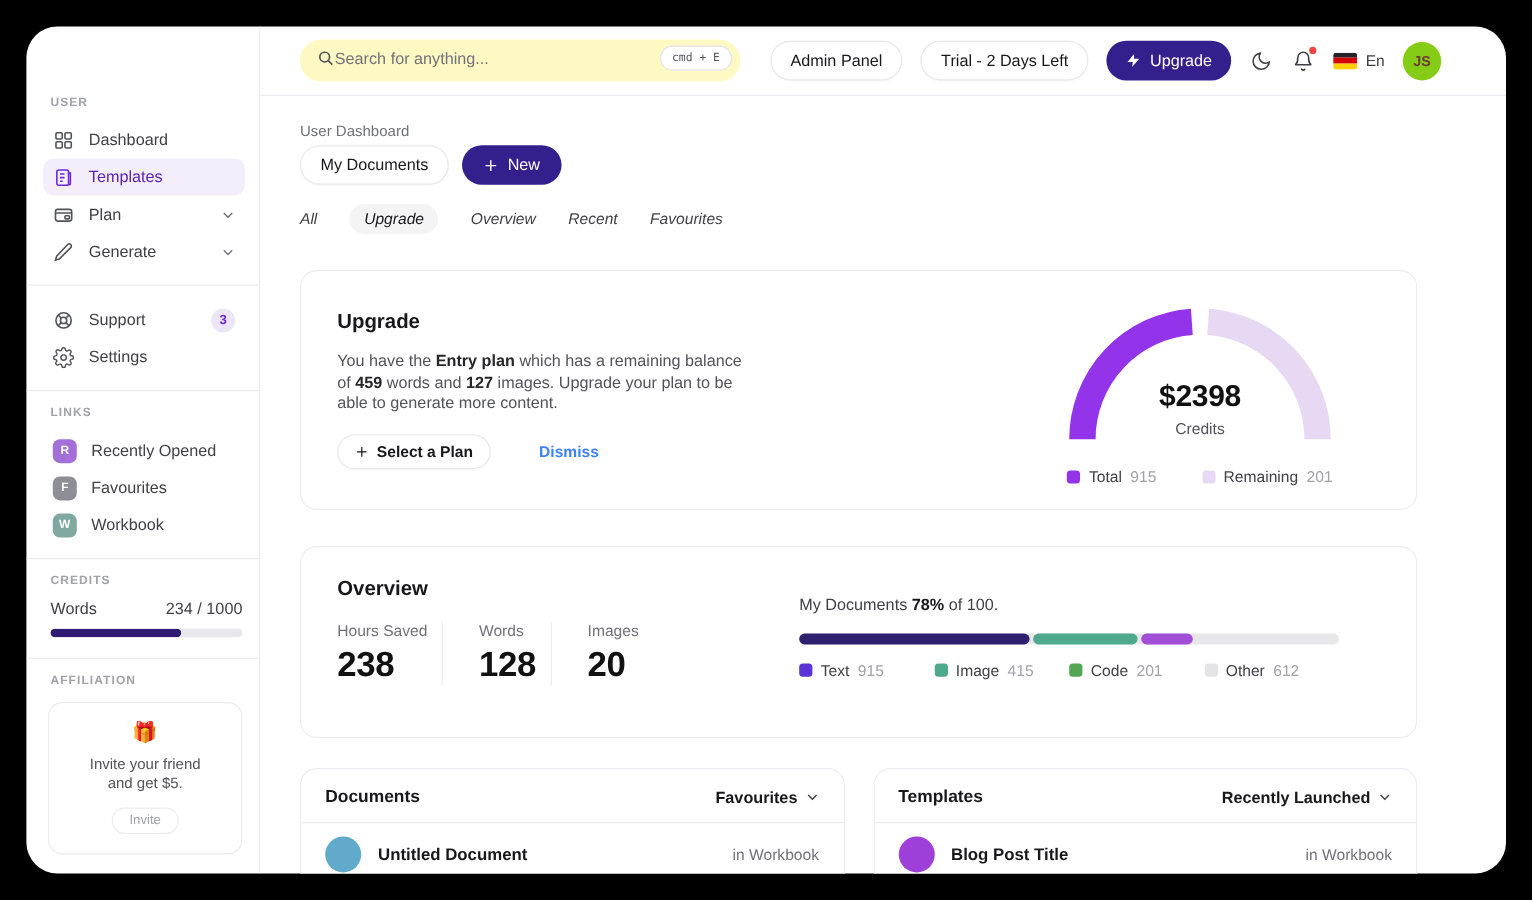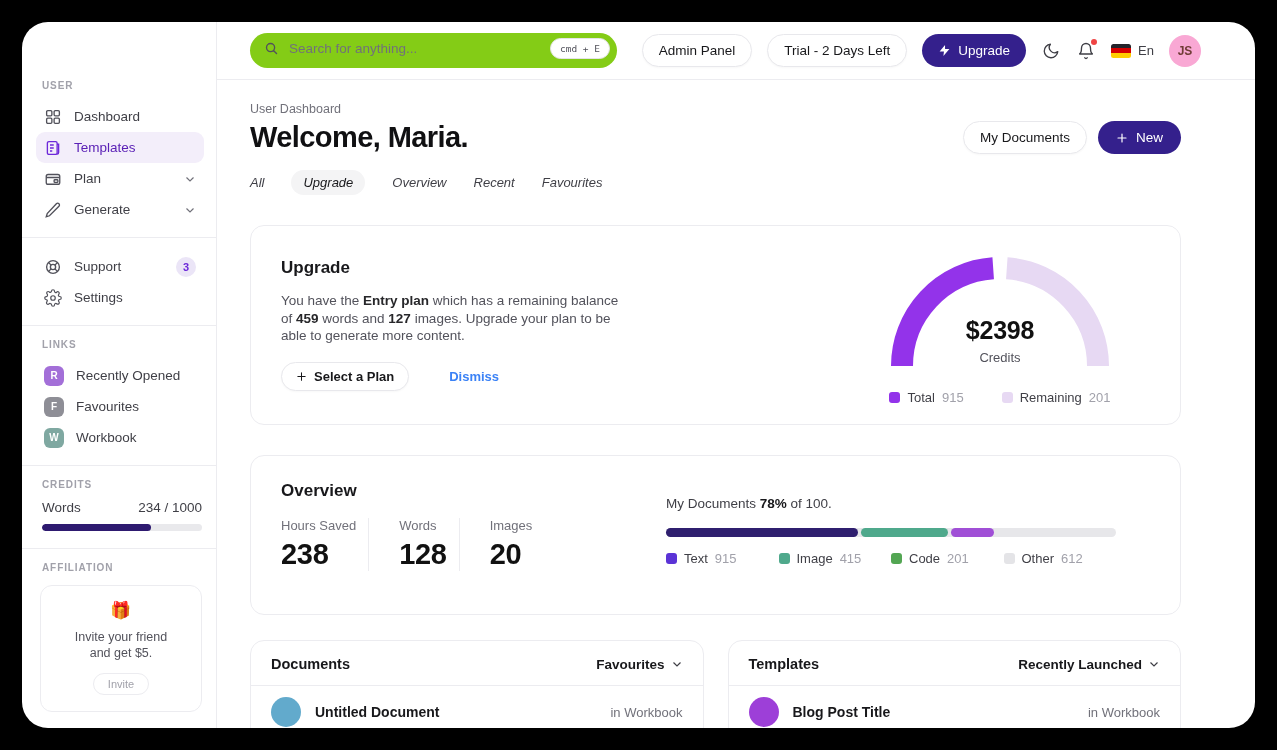--- a/index.html
+++ b/index.html
@@ -23,36 +23,36 @@
   .credits-track { margin:9px 2px 0 6px; height:7px; background:#e9e9ec; border-radius:5px; overflow:hidden; }
   .credits-fill { height:100%; background:#2e1a70; border-radius:5px; }
   .aff-card { margin:12px 2px 0 4px; border:1px solid #ececf0; border-radius:12px; padding:14px 10px 16px; text-align:center; }
   .aff-emoji { font-size:17px; }
   .aff-text { font-size:12.5px; color:#52525b; margin-top:8px; line-height:16px; }
   .invite-btn { margin-top:12px; display:inline-block; font-size:11px; color:#a1a1aa; border:1px solid #ececf0; border-radius:999px; padding:4px 14px; background:#fff; }
 
   
   .main { flex:1; display:flex; flex-direction:column; min-width:0; }
   .topbar { height:58px; flex-shrink:0; border-bottom:1px solid #ececf0; display:flex; align-items:center; padding:0 54px 0 33px; }
-  .search { width:367px; height:35px; background:#84cc16; border-radius:18px; display:flex; align-items:center; gap:10px; padding:0 7px 4px 14px; }
+  .search { width:367px; height:35px; background:#fef9c3; border-radius:18px; display:flex; align-items:center; padding:0 7px 4px 14px; }
   .search svg { width:15px; height:15px; color:#52525b; flex-shrink:0; }
   .search input { border:none; outline:none; background:transparent; font-family:"Liberation Sans",sans-serif; font-size:13.5px; color:#3f3f46; flex:1; min-width:0; }
   .search input::placeholder { color:#71717a; }
   .kbd { background:#fff; border:1px solid #e4e4e7; border-radius:12px; font-family:"DejaVu Sans Mono",monospace; font-size:9.5px; color:#52525b; padding:4px 9px; white-space:nowrap; }
   .top-right { margin-left:auto; display:flex; align-items:center; gap:15px; }
   .pill-btn { height:33px; display:flex; align-items:center; border:1px solid #e8e8ec; background:#fff; border-radius:999px; padding:0 16px; font-size:13.5px; font-weight:500; color:#18181b; box-shadow:0 1px 2px rgba(0,0,0,.03); white-space:nowrap; }
   .upgrade-btn { height:33px; display:flex; align-items:center; gap:7px; background:#34208c; color:#fff; border-radius:999px; padding:0 16px; font-size:13.5px; font-weight:500; }
   .upgrade-btn svg { width:13px; height:13px; }
   .icon-btn { width:20px; height:20px; color:#3f3f46; position:relative; display:flex; align-items:center; justify-content:center; }
   .icon-btn svg { width:18px; height:18px; }
   .bell-dot { position:absolute; top:-2px; right:-1px; width:6px; height:6px; background:#ef4444; border-radius:50%; }
   .lang { display:flex; align-items:center; gap:7px; font-size:13px; color:#3f3f46; }
   .flag { width:20px; height:14px; border-radius:2.5px; overflow:hidden; display:flex; flex-direction:column; }
   .flag div { flex:1; }
-  .avatar { width:32px; height:32px; border-radius:50%; background:#f9a8d4; color:#703c36; font-size:12px; font-weight:700; display:flex; align-items:center; justify-content:center; }
+  .avatar { width:32px; height:32px; border-radius:50%; background:#84cc16; color:#703c36; font-size:12px; font-weight:700; display:flex; align-items:center; justify-content:center; }
 
   .content { padding:22px 0 0 33px; width:964px; }
   .breadcrumb { font-size:12.5px; color:#71717a; }
   .head-row { display:flex; justify-content:space-between; align-items:center; margin-top:5px; width:931px; }
   .page-title { font-size:29px; font-weight:800; color:#101012; letter-spacing:-.02em; }
   .head-actions { display:flex; gap:11px; align-items:center; }
   .new-btn { height:33px; display:flex; align-items:center; gap:8px; background:#34208c; color:#fff; border-radius:999px; padding:0 18px; font-size:13.5px; font-weight:500; }
   .new-btn svg { width:12px; height:12px; }
   .tabs { display:flex; align-items:center; gap:27px; margin-top:16px; font-size:13px; color:#3f3f46; font-weight:500;font-style:italic; }
   .tab { padding:5px 0; }
@@ -270,21 +270,20 @@
           <span>En</span>
         </span>
         <span class="avatar">JS</span>
       </div>
     </div>
 
     <div class="content">
       <div class="breadcrumb">User Dashboard</div>
 
       <div class="head-row">
-        <div class="page-title">Welcome, Maria.</div>
         <div class="head-actions">
           <span class="pill-btn">My Documents</span>
           <span class="new-btn">
             <svg viewBox="0 0 24 24" fill="none" stroke="#ffffff" stroke-width="2.4" stroke-linecap="round">
                 <path d="M12 4v16M4 12h16"></path>
               </svg>
             <span>New</span>
           </span>
         </div>
       </div>

